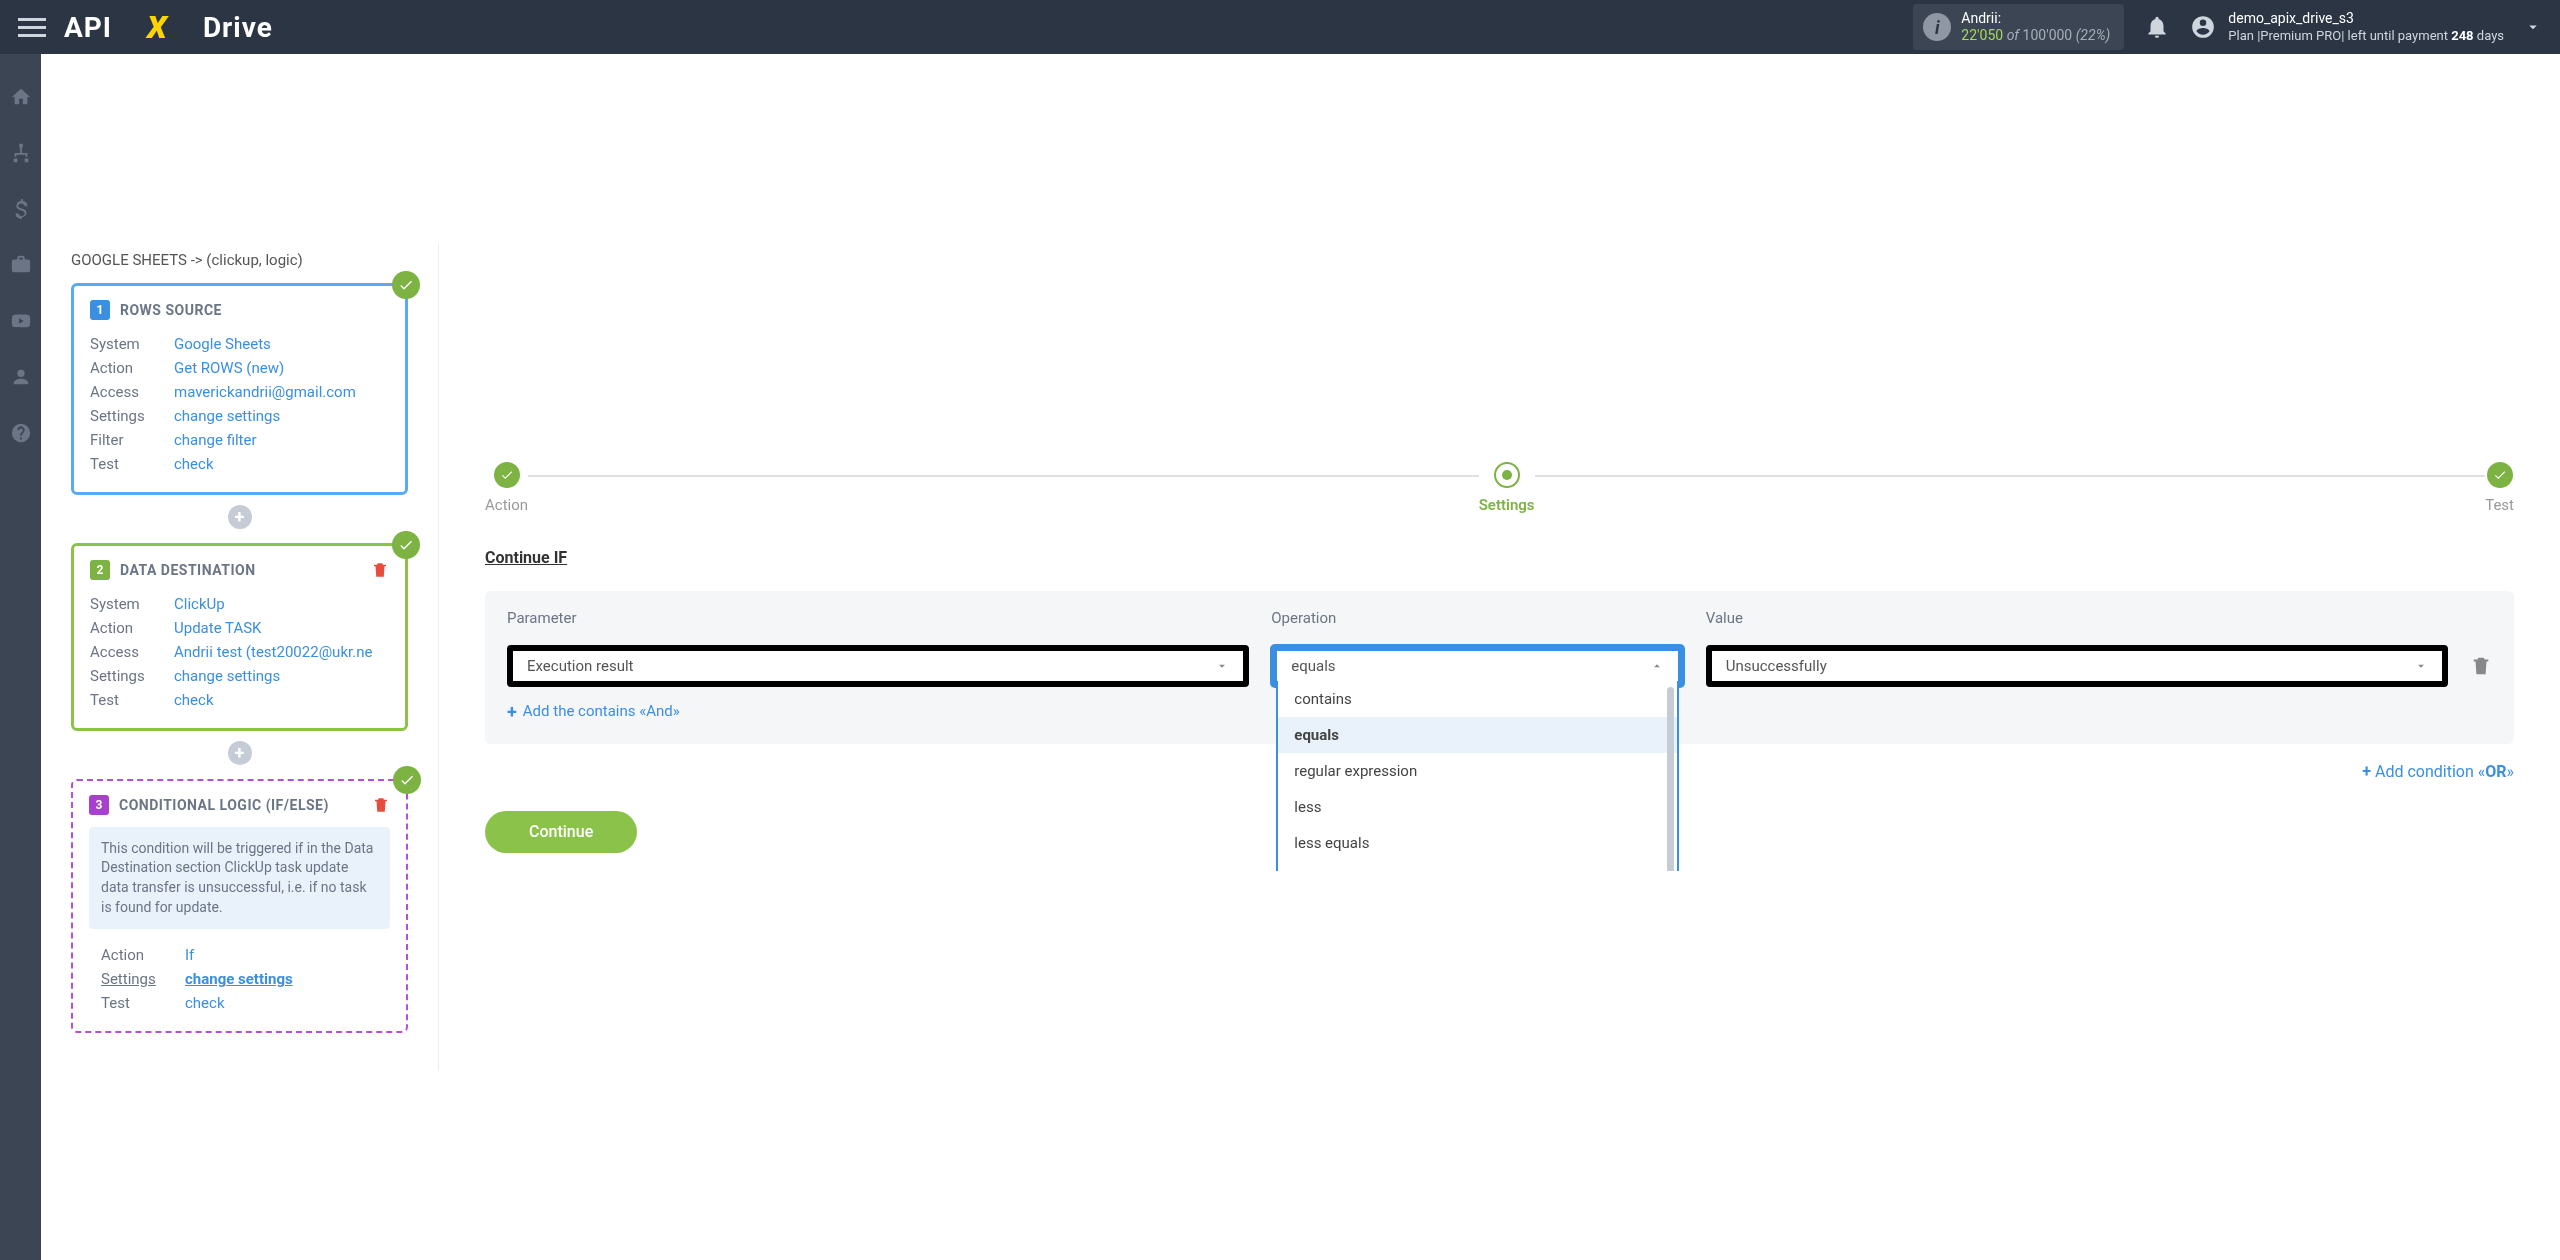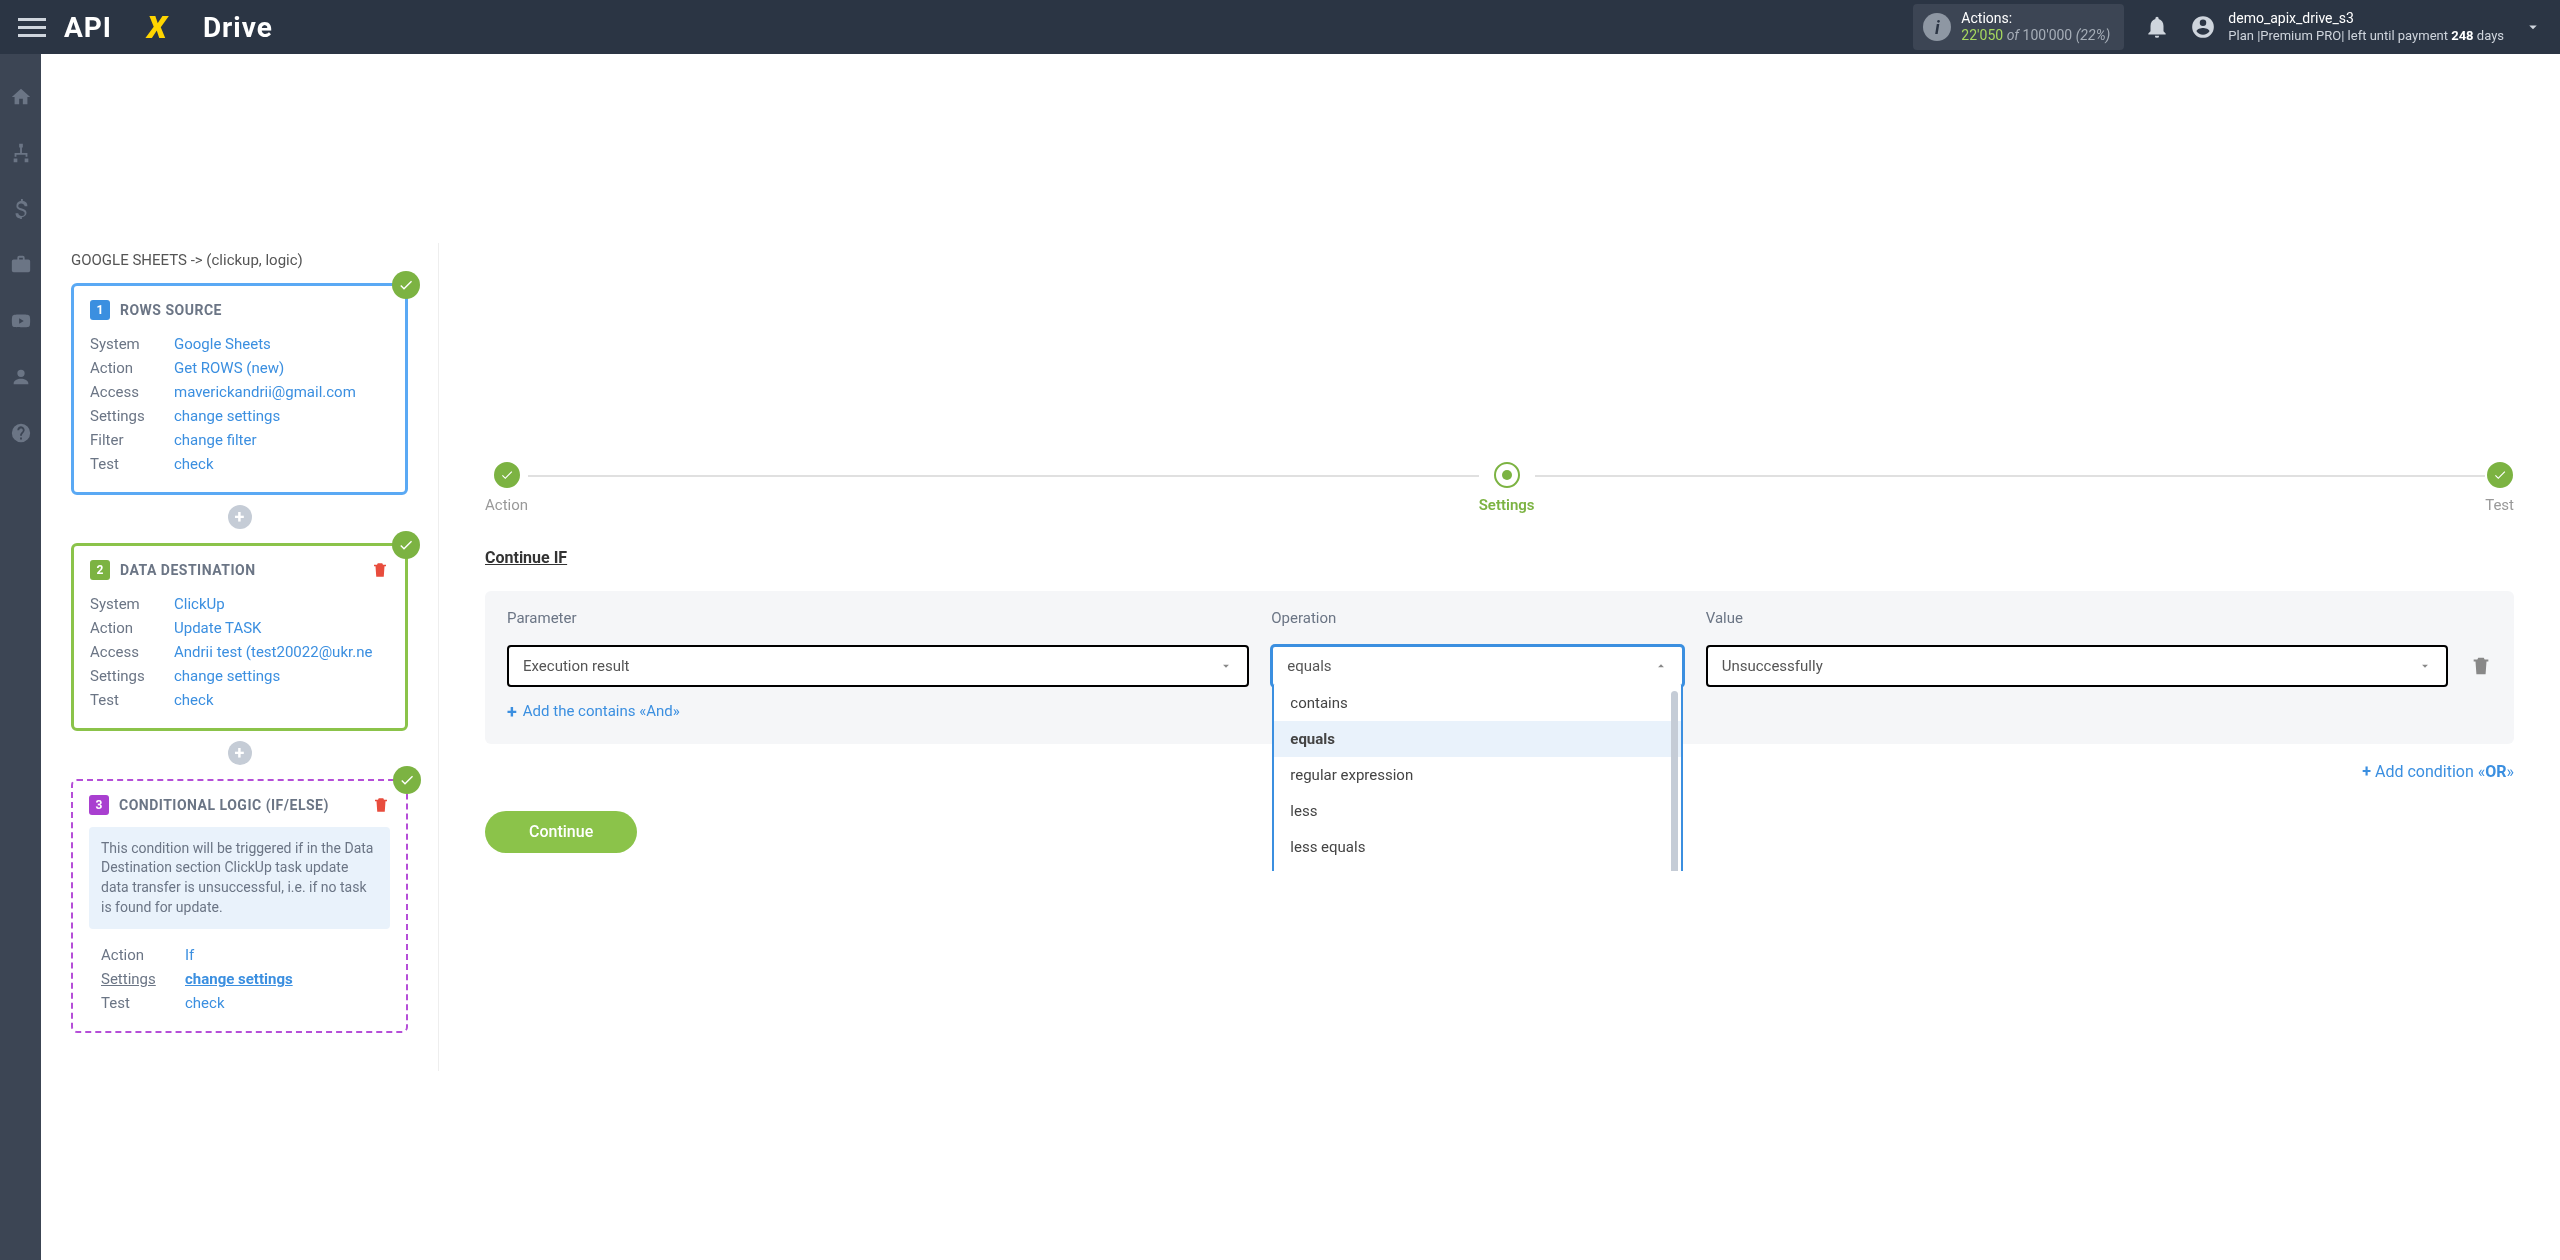--- a/index.html
+++ b/index.html
@@ -71,21 +71,21 @@
 
 .section-title { font-size: 16px; font-weight: 700; color: #333; text-decoration: underline; margin-bottom: 24px; }
 
 .filter-box { background: #f5f6f8; border-radius: 6px; padding: 18px 22px 22px; }
 .filter-row { display: flex; gap: 22px; align-items: flex-end; }
 .filter-col { display: flex; flex-direction: column; gap: 18px; }
 .filter-col.param { flex: 1.8; }
 .filter-col.op { flex: 1; }
 .filter-col.val { flex: 1.8; }
 .filter-label { font-size: 15px; color: #6b7585; }
-.dropdown { background: #fff; border: 2px solid #000000; border-radius: 4px; height: 42px; display: flex; align-items: center; padding: 0 14px; cursor: pointer; position: relative; }
+.dropdown { background: #fff; border: 6px solid #000000; border-radius: 4px; height: 42px; display: flex; align-items: center; padding: 0 14px; cursor: pointer; position: relative; }
 .dropdown.open { border-color: #3b8fe0; box-shadow: 0 0 0 1px #3b8fe0; }
 .dropdown-text { flex: 1; font-size: 15px; color: #555; }
 .dropdown-chevron { width: 14px; height: 14px; fill: #888; }
 .dropdown-list { position: absolute; top: 100%; left: -1px; right: -1px; background: #fff; border: 2px solid #3b8fe0; border-top: none; border-radius: 0 0 4px 4px; z-index: 20; max-height: 260px; overflow-y: auto; }
 .dropdown-item { padding: 9px 16px; font-size: 15px; color: #444; cursor: pointer; }
 .dropdown-item.selected { background: #e9f2fb; font-weight: 700; }
 .dropdown-scrollbar { position: absolute; right: 3px; top: 6px; width: 7px; height: 200px; background: #c5ccd6; border-radius: 4px; }
 .delete-icon { width: 22px; height: 22px; fill: #888; cursor: pointer; margin-bottom: 10px; }
 
 .add-and { color: #3b8fe0; font-size: 15px; display: flex; align-items: center; gap: 6px; cursor: pointer; margin-top: 14px; }
@@ -110,21 +110,21 @@
       </div>
     <div class="logo">
       <span class="api">API</span>
       <span class="x">X</span>
       <span class="drive">Drive</span>
     </div>
     <div class="topbar-right">
       <div class="actions-box">
         <div class="info-circle">i</div>
         <div class="actions-text">
-          <div>Actions:</div>
+          <div>Andrii:</div>
           <div class="nums">
             <span class="used">22'050</span>
             <span class="of">of</span>
             <span class="total">100'000</span>
             <span class="pct">(22%)</span>
           </div>
         </div>
       </div>
       <svg class="bell-icon" viewBox="0 0 24 24">
           <path d="M12 22a2 2 0 0 0 2-2h-4a2 2 0 0 0 2 2zm6-6V11c0-3.07-1.63-5.64-4.5-6.32V4a1.5 1.5 0 0 0-3 0v.68C7.64 5.36 6 7.92 6 11v5l-2 2v1h16v-1l-2-2z"></path>

